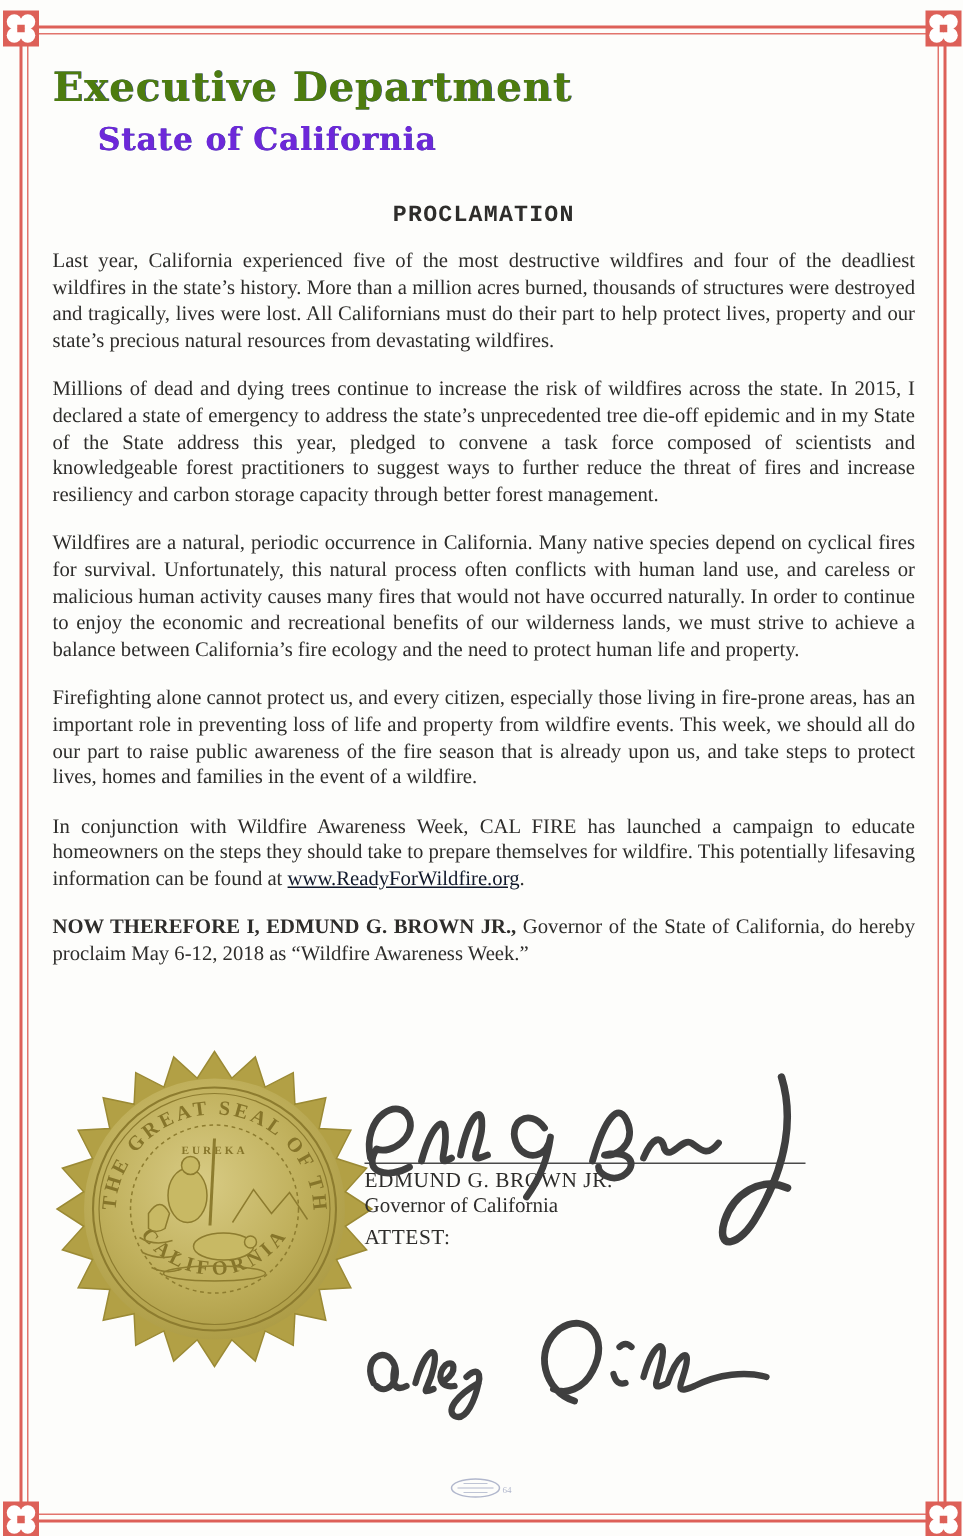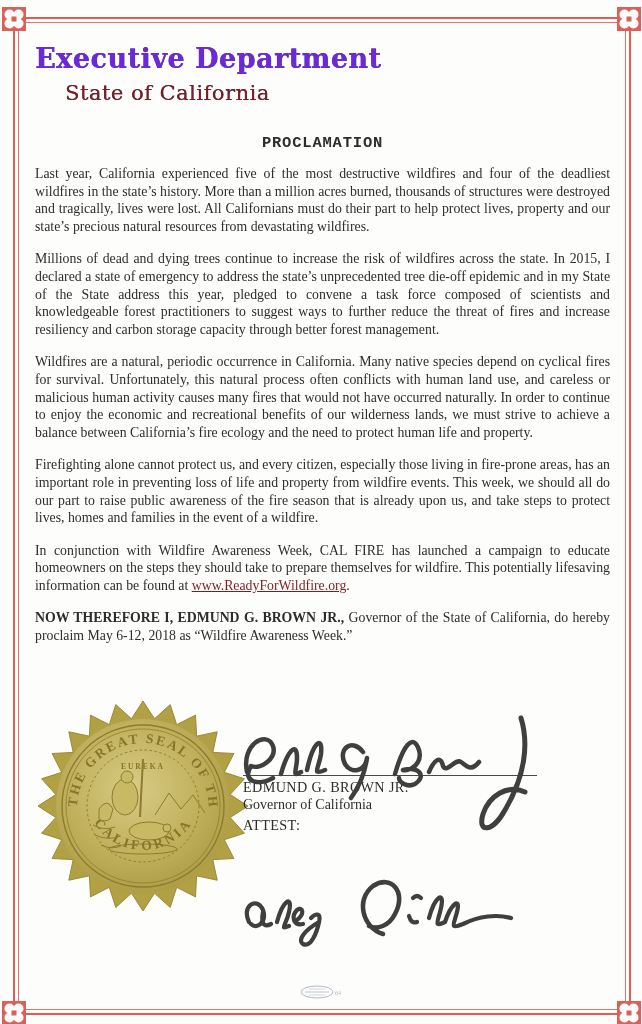--- a/index.html
+++ b/index.html
@@ -24,42 +24,42 @@
   .corner.tl{left:1px;top:6px;}
   .corner.tr{right:0px;top:6px;}
   .corner.bl{left:1px;bottom:-2px;}
   .corner.br{right:0px;bottom:-2px;}
 
   .content{
     position:absolute;left:35px;top:40px;width:575px;height:960px;
   }
   .dept{
     font-family:"DejaVu Serif", serif;
-    font-weight:bold;color:#6d28d9;font-size:27px;line-height:30px;
+    font-weight:bold;color:#4d7c0f;font-size:27px;line-height:30px;
     margin:4px 0 0 0;letter-spacing:0.5px;
     text-shadow:0.4px 0 #3f4b98;
   }
   .state{
     font-family:"DejaVu Serif", serif;
-    font-weight:normal;color:#7f1d1d;font-size:21px;line-height:24px;
+    font-weight:bold;color:#6d28d9;font-size:21px;line-height:24px;
     margin:7px 0 0 30px;letter-spacing:0.5px;
     text-shadow:0.3px 0 #3f4b98;
   }
   .title{
     text-align:center;font-weight:bold;font-size:15.5px;
     letter-spacing:0.8px;margin:29px 0 0 0;font-family:Liberation Mono, monospace;
   }
   .para{
     font-size:13.8px;line-height:17.6px;text-align:justify;
     margin:15px 0 0 0;
   }
   .para.first{margin-top:13px;}
   .b{font-weight:bold;}
   .link{
-    text-decoration:underline;cursor:pointer;color:#7f1d1d;
+    text-decoration:underline;cursor:pointer;color:#0f172a;
   }
   sup{font-size:9px;line-height:0;}
   .witness{
     font-size:13.8px;line-height:17.8px;text-align:justify;
     margin:10px 0 0 221px;width:354px;
   }
   
   .seal{position:absolute;left:2px;top:656px;width:212px;height:220px;}
   .gov-sig{position:absolute;left:198px;top:670px;z-index:2;}
   .gov-block{position:absolute;left:208px;top:735px;width:294px;}

